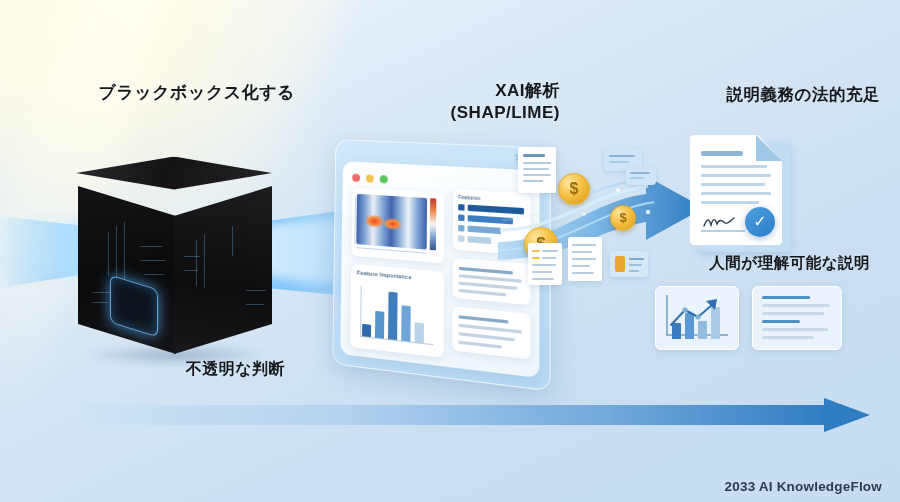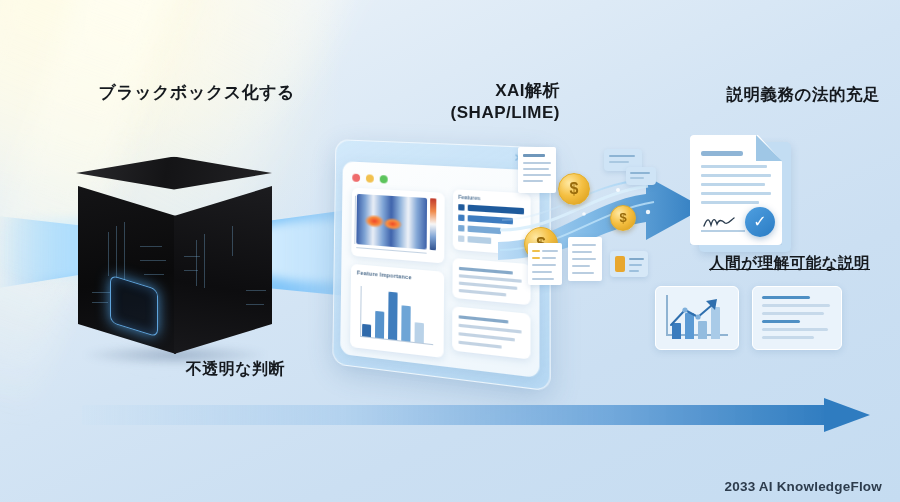--- a/index.html
+++ b/index.html
@@ -24,21 +24,21 @@
     background:linear-gradient(180deg,rgba(255,255,245,.75),rgba(255,255,245,0));
     transform:rotate(18deg);filter:blur(12px);}
   .beam3{left:150px;top:-150px;width:130px;height:520px;
     background:linear-gradient(180deg,rgba(255,255,250,.5),rgba(255,255,250,0));
     transform:rotate(26deg);filter:blur(18px);}
 
   .label{position:absolute;color:#15191e;font-weight:700;letter-spacing:.5px;text-align:right;line-height:1.32;}
   .lbl-blackbox{left:55px;top:82px;width:240px;font-size:17px;}
   .lbl-xai{left:370px;top:80px;width:190px;font-size:17px;}
   .lbl-legal{left:640px;top:84px;width:240px;font-size:16.5px;}
-  .lbl-human{left:640px;top:253px;width:230px;font-size:15.5px;text-decoration:underline;}
+  .lbl-human{left:640px;top:253px;width:230px;font-size:15.5px;}
   .lbl-accnt{left:645px;top:358px;width:225px;font-size:16px;}
   .lbl-opaque{left:95px;top:358px;width:190px;font-size:16px;}
   .lbl-process{left:250px;top:429px;width:400px;font-size:19px;}
   .credit{position:absolute;right:18px;bottom:8px;font-size:13.5px;color:#2d3c4d;font-weight:600;letter-spacing:.2px;}
 
   
   .cube-wrap{position:absolute;left:58px;top:148px;width:240px;height:215px;}
   .glow-stream{position:absolute;pointer-events:none;}
   .stream-l{left:-62px;top:48px;width:135px;height:110px;
     background:

